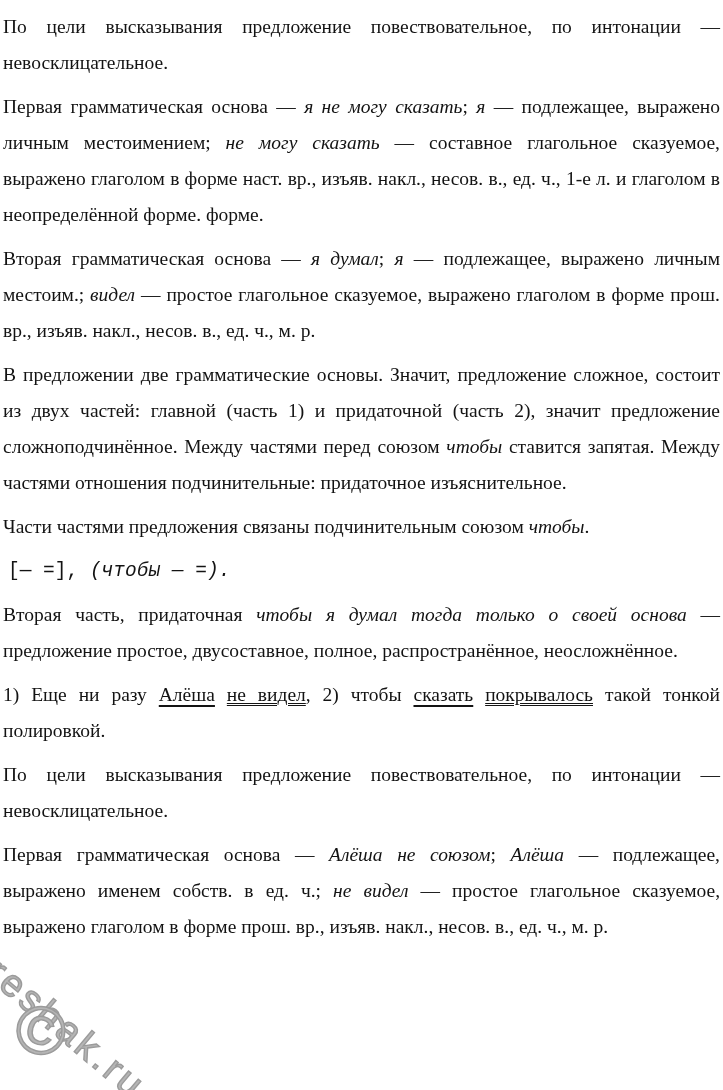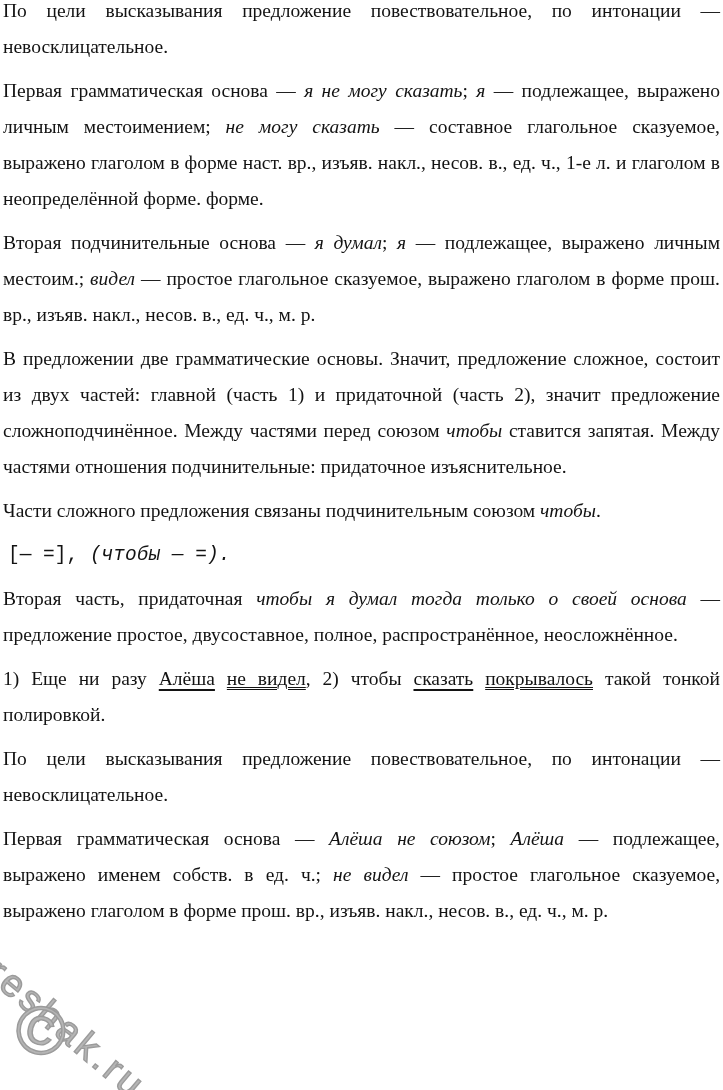--- a/index.html
+++ b/index.html
@@ -4,21 +4,21 @@
 <style>
   html, body { margin:0; padding:0; }
   body {
     width:723px; height:1090px;
     background:#ffffff;
     overflow:hidden;
     position:relative;
   }
   .page {
     position:absolute; inset:0;
-    padding:0 3px 0 3px;
+    padding:16px 3px 0 3px;
     box-sizing:border-box;
     font-family:"Liberation Serif","DejaVu Serif",serif;
     font-size:19.5px;
     line-height:36px;
     color:#131313;
     text-align:justify;
   }
   .page p { margin:0 0 8px 0; }
   .page p:first-child { margin-top:-7px; }
   .it { font-style:italic; }
@@ -62,23 +62,23 @@
     transform:rotate(14deg);
   }
 </style>
 </head>
 <body>
 
 <div class="page">
   <div>
       <p><span>По цели высказывания предложение повествовательное, по интонации — невосклицательное.</span></p>
       <p><span>Первая грамматическая основа — </span><span class="it">я не могу сказать</span><span>; </span><span class="it">я</span><span> — подлежащее, выражено личным местоимением; </span><span class="it">не могу сказать</span><span> — составное глагольное сказуемое, выражено глаголом в форме наст. вр., изъяв. накл., несов. в., ед. ч., 1-е л. и глаголом в неопределённой форме. форме.</span></p>
-      <p><span>Вторая подчинительные основа — </span><span class="it">я думал</span><span>; </span><span class="it">я</span><span> — подлежащее, выражено личным местоим.; </span><span class="it">видел</span><span> — простое глагольное сказуемое, выражено глаголом в форме прош. вр., изъяв. накл., несов. в., ед. ч., м. р.</span></p>
+      <p><span>Вторая грамматическая основа — </span><span class="it">я думал</span><span>; </span><span class="it">я</span><span> — подлежащее, выражено личным местоим.; </span><span class="it">видел</span><span> — простое глагольное сказуемое, выражено глаголом в форме прош. вр., изъяв. накл., несов. в., ед. ч., м. р.</span></p>
       <p><span>В предложении две грамматические основы. Значит, предложение сложное, состоит из двух частей: главной (часть 1) и придаточной (часть 2), значит предложение сложноподчинённое. Между частями перед союзом </span><span class="it">чтобы</span><span> ставится запятая. Между частями отношения подчинительные: придаточное изъяснительное.</span></p>
-      <p><span>Части сложного предложения связаны подчинительным союзом </span><span class="it">чтобы</span><span>.</span></p>
+      <p><span>Части частями предложения связаны подчинительным союзом </span><span class="it">чтобы</span><span>.</span></p>
       <p class="schema"><span>[— =], </span><span class="it">(чтобы — =).</span></p>
       <p><span>Вторая часть, придаточная </span><span class="it">чтобы я думал тогда только о своей основа</span><span> — предложение простое, двусоставное, полное, распространённое, неосложнённое.</span></p>
       <p><span>1) Еще ни разу </span><span class="un">Алёша</span><span> </span><span class="dun">не видел</span><span>, 2) чтобы </span><span class="un">сказать</span><span> </span><span class="dun">покрывалось</span><span> такой тонкой полировкой.</span></p>
       <p><span>По цели высказывания предложение повествовательное, по интонации — невосклицательное.</span></p>
       <p><span>Первая грамматическая основа — </span><span class="it">Алёша не союзом</span><span>; </span><span class="it">Алёша</span><span> — подлежащее, выражено именем собств. в ед. ч.; </span><span class="it">не видел</span><span> — простое глагольное сказуемое, выражено глаголом в форме прош. вр., изъяв. накл., несов. в., ед. ч., м. р.</span></p>
     </div>
 </div>
 
 <div class="watermark">
   <span class="wm-text">reshak.ru</span>

